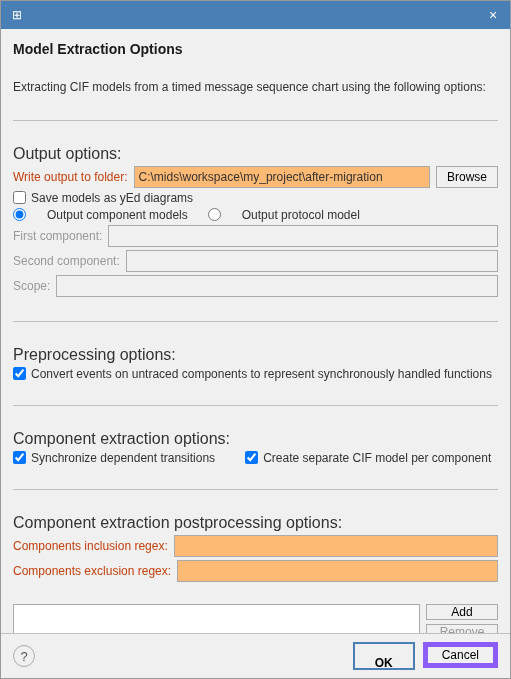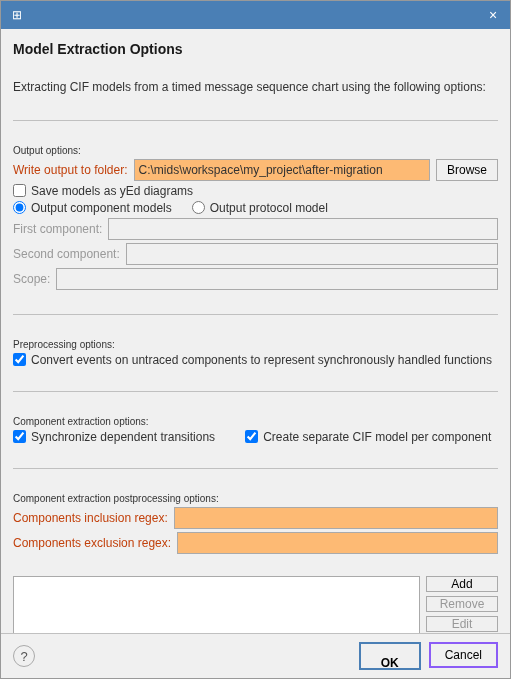--- a/index.html
+++ b/index.html
@@ -80,21 +80,21 @@
       font-size: 12px;
       color: #333;
       line-height: 1.4;
     }
     .separator {
       border: none;
       border-top: 1px solid #c0c0c0;
       margin: 2px 0;
     }
     .section-label {
-      font-size: 10px;
+      font-size: 16px;
       font-weight: normal;
       color: #333;
     }
     .row {
       display: flex;
       align-items: center;
       gap: 6px;
     }
     .row-label {
       font-size: 12px;
@@ -150,20 +150,21 @@
     }
     .radio-row input[type="radio"] {
       width: 13px;
       height: 13px;
       cursor: pointer;
     }
     .radio-row label {
       font-size: 12px;
       color: #333;
       cursor: pointer;
+      margin-left: 16px;
     }
     .disabled-label {
       color: #999;
     }
     .disabled-input {
       background: #f0f0f0;
       color: #999;
     }
     .main-area {
       display: flex;
@@ -209,21 +210,21 @@
       padding: 12px 20px;
       border: 2px solid #4a7fb5;
       background: #f0f0f0;
       font-size: 12px;
       cursor: pointer;
       font-weight: bold;
     }
     .cancel-btn {
       height: 26px;
       padding: 0 14px;
-      border: 2px solid #8b5cf6;
+      border: 5px solid #8b5cf6;
       background: #f0f0f0;
       font-size: 12px;
       cursor: pointer;
     }
     .help-icon {
       width: 22px;
       height: 22px;
       border: 1px solid #aaa;
       border-radius: 50%;
       display: flex;

